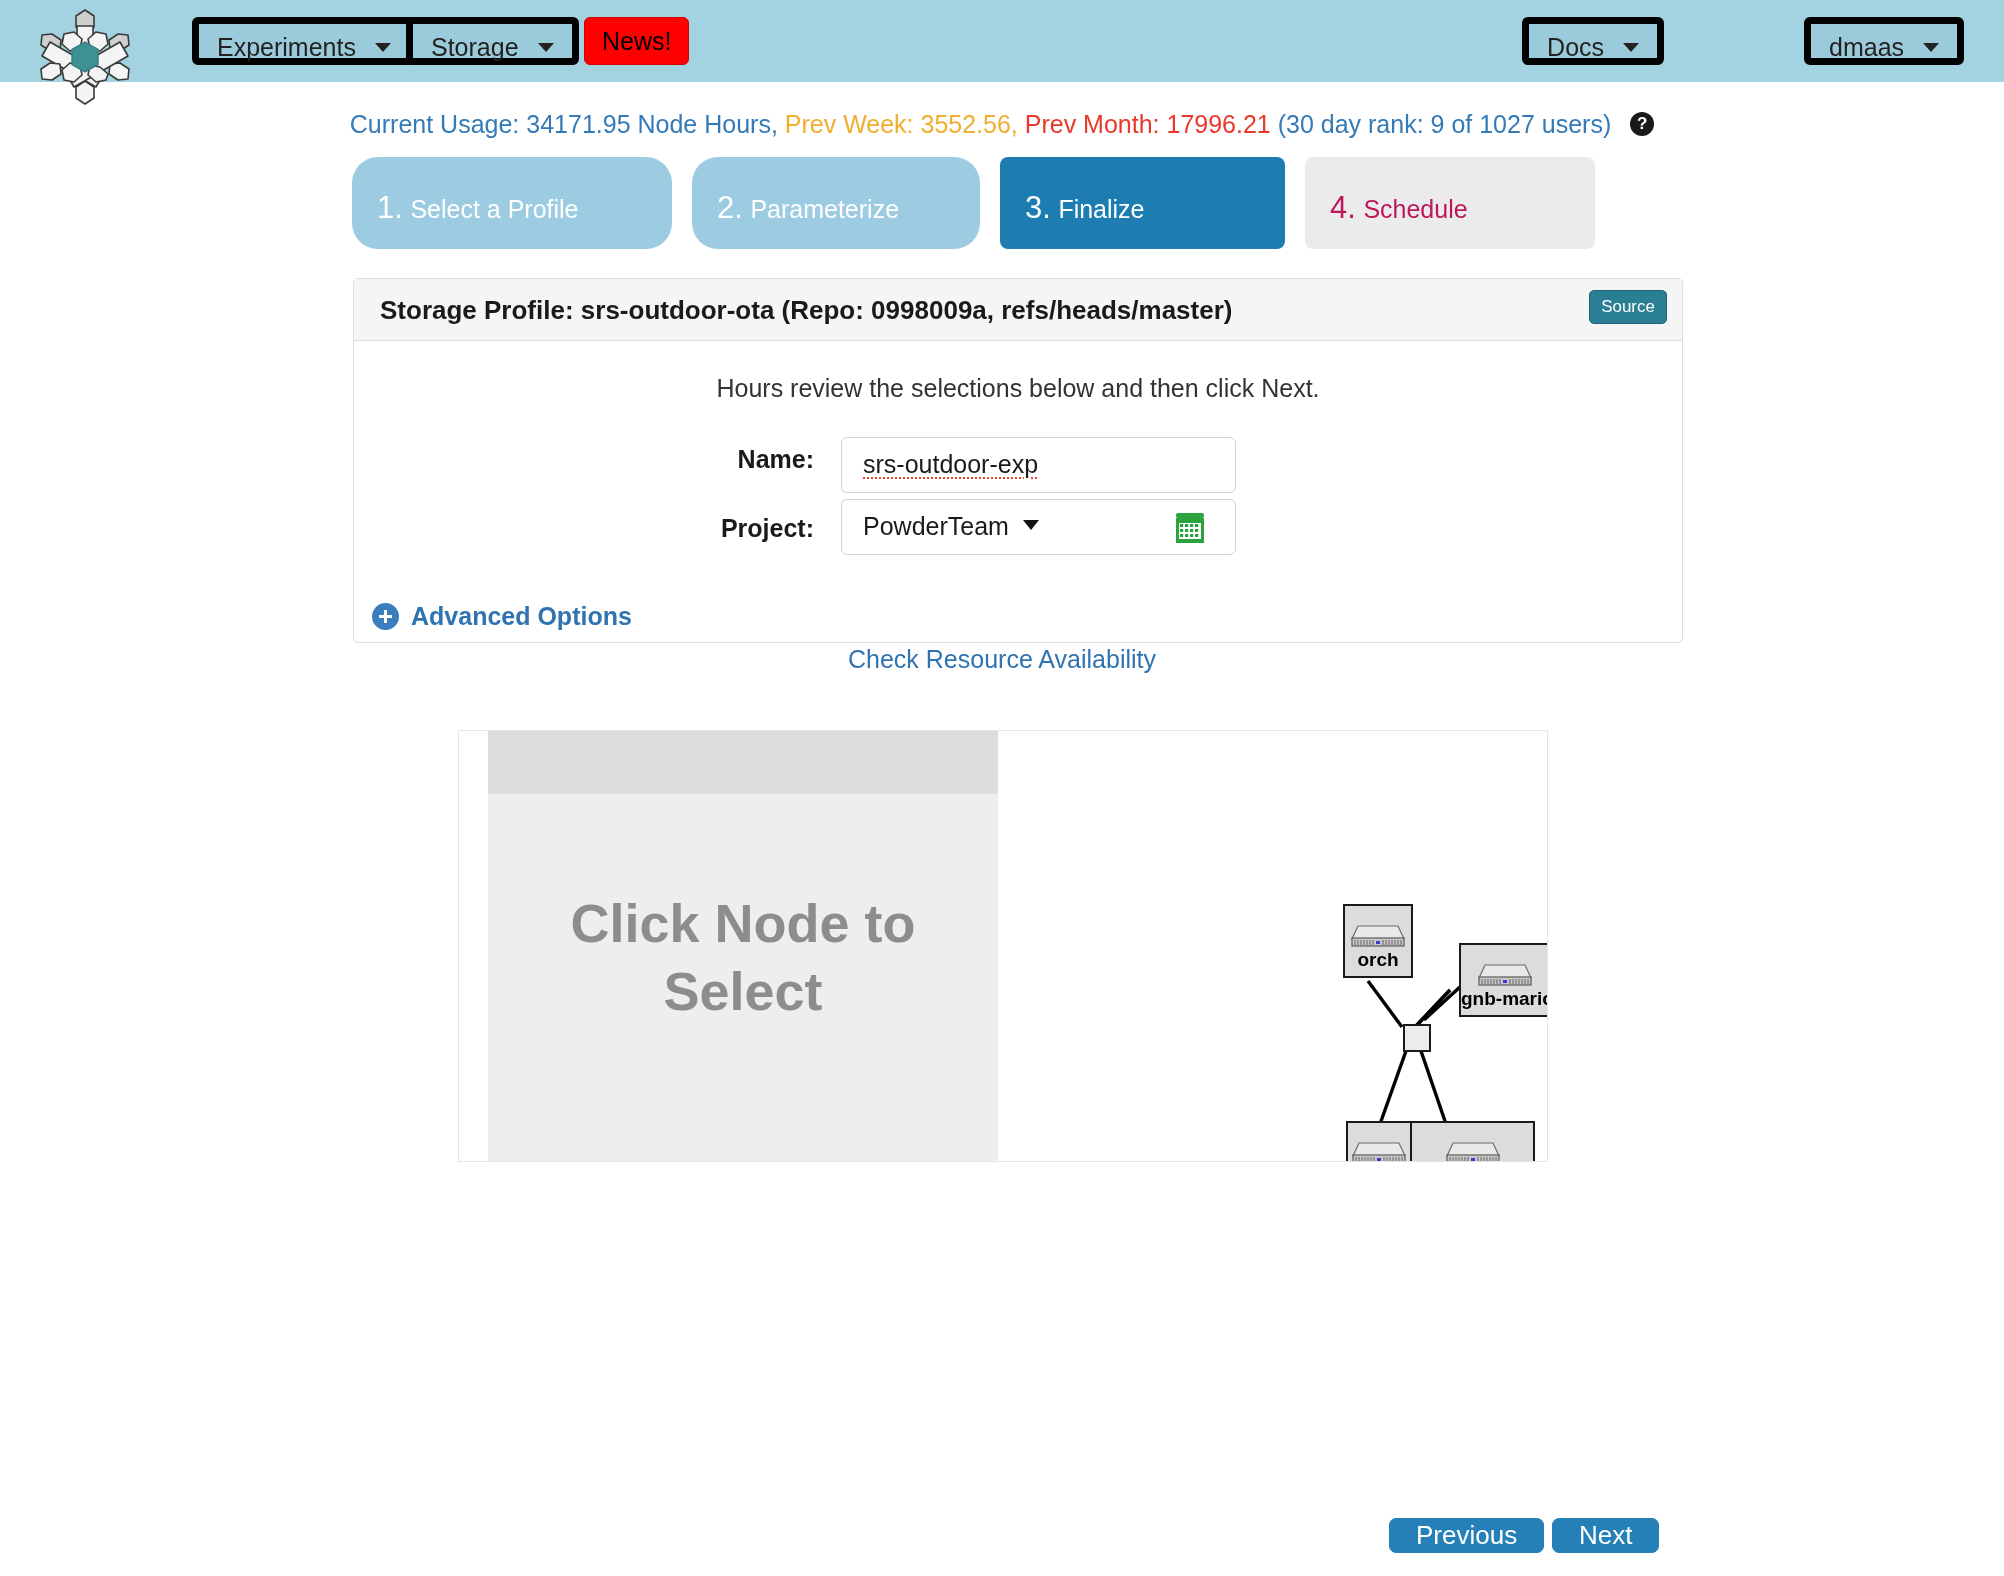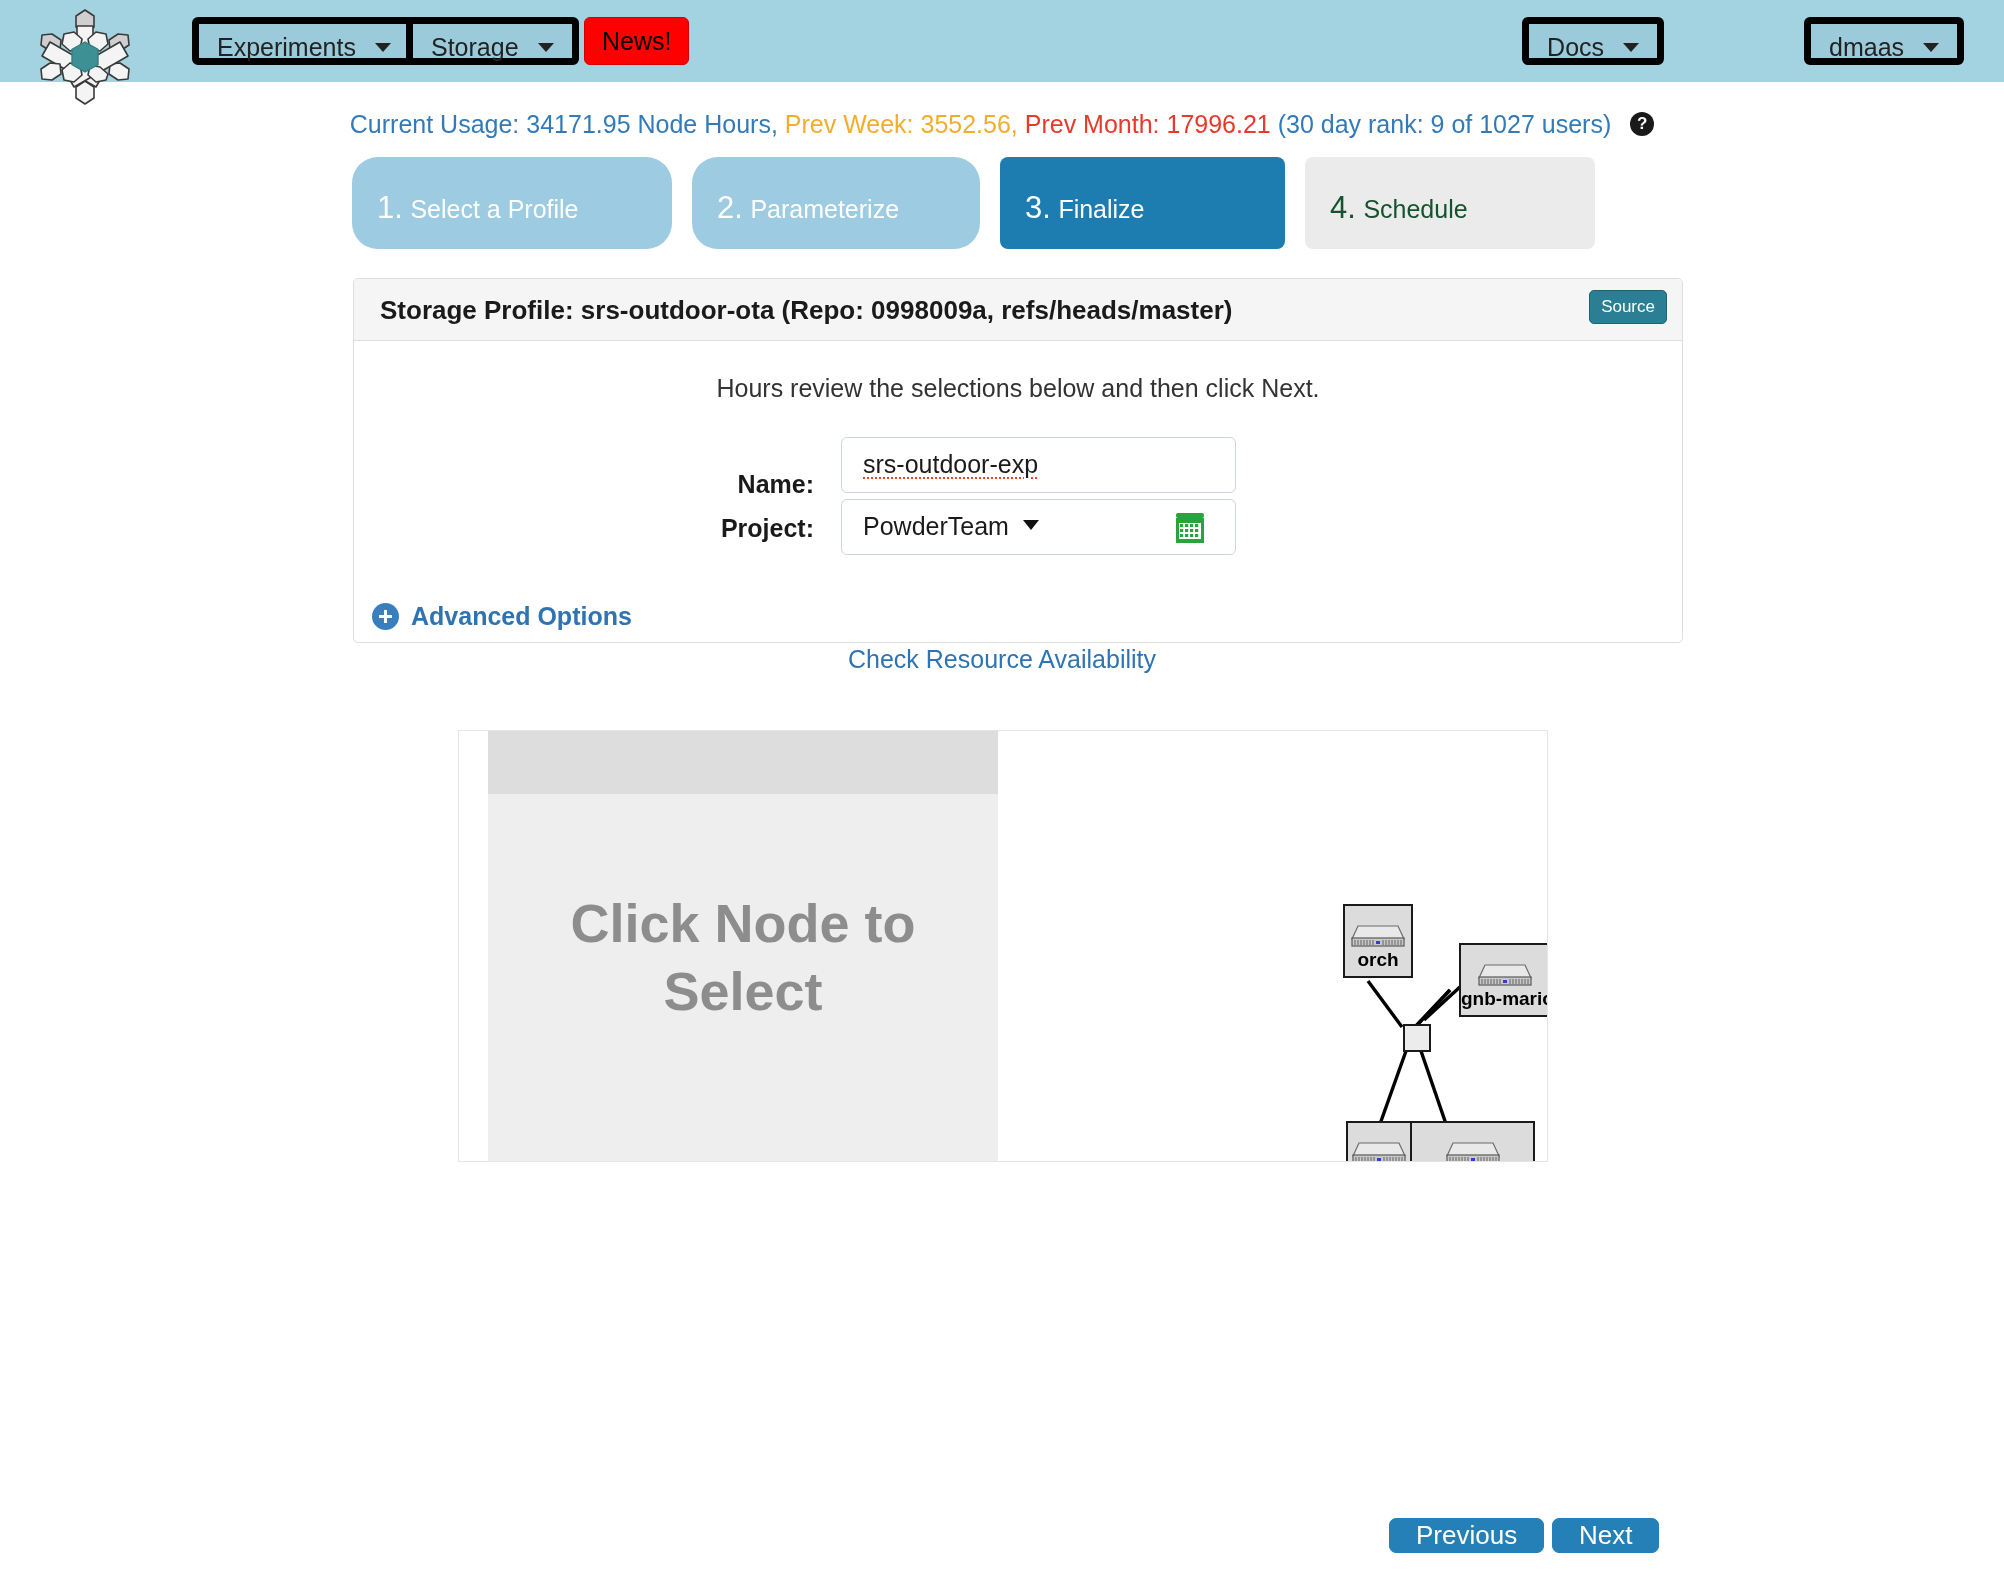--- a/index.html
+++ b/index.html
@@ -100,21 +100,21 @@
   }
   .step .num { font-size: 31px; }
   .step .lbl { font-size: 25px; }
   .step-inner {
     position: absolute;
     left: 25px; bottom: 23px;
     white-space: nowrap;
   }
   .step.active-light { background: #9ccbe2; border-radius: 26px; }
   .step.active-dark { background: #1d7db1; }
-  .step.inactive { background: #ebebeb; color: #14532d; }
+  .step.inactive { background: #ebebeb; color: #be185d; }
   #step-1 { left: 0; width: 320px; }
   #step-2 { left: 340px; width: 288px; }
   #step-3 { left: 648px; width: 285px; }
   #step-4 { left: 953px; width: 290px; }
 
   
   .panel {
     position: absolute;
     top: 278px; left: 353px;
     width: 1330px;
@@ -413,21 +413,21 @@
 <div class="panel">
   <div class="panel-head">
     <div class="panel-title">Storage Profile: srs-outdoor-ota (Repo: 0998009a, refs/heads/master)</div>
     <div class="source-btn">Source</div>
   </div>
 
   <div class="panel-body">
     <div class="review-text">Hours review the selections below and then click Next.</div>
 
     <div class="form-row" style="top:96px;">
-      <div class="form-label" style="top:33px;">Name:</div>
+      <div class="form-label" style="top:8px;">Name:</div>
       <div class="form-control" placeholder="Enter experiment name">
         <span class="val spellcheck">srs-outdoor-exp</span>
       </div>
     </div>
 
     <div class="form-row" style="top:158px;">
       <div class="form-label" style="top:15px;">Project:</div>
       <div class="form-control">
         <span class="val">
           <span>PowderTeam</span><span class="sel-caret"></span>

